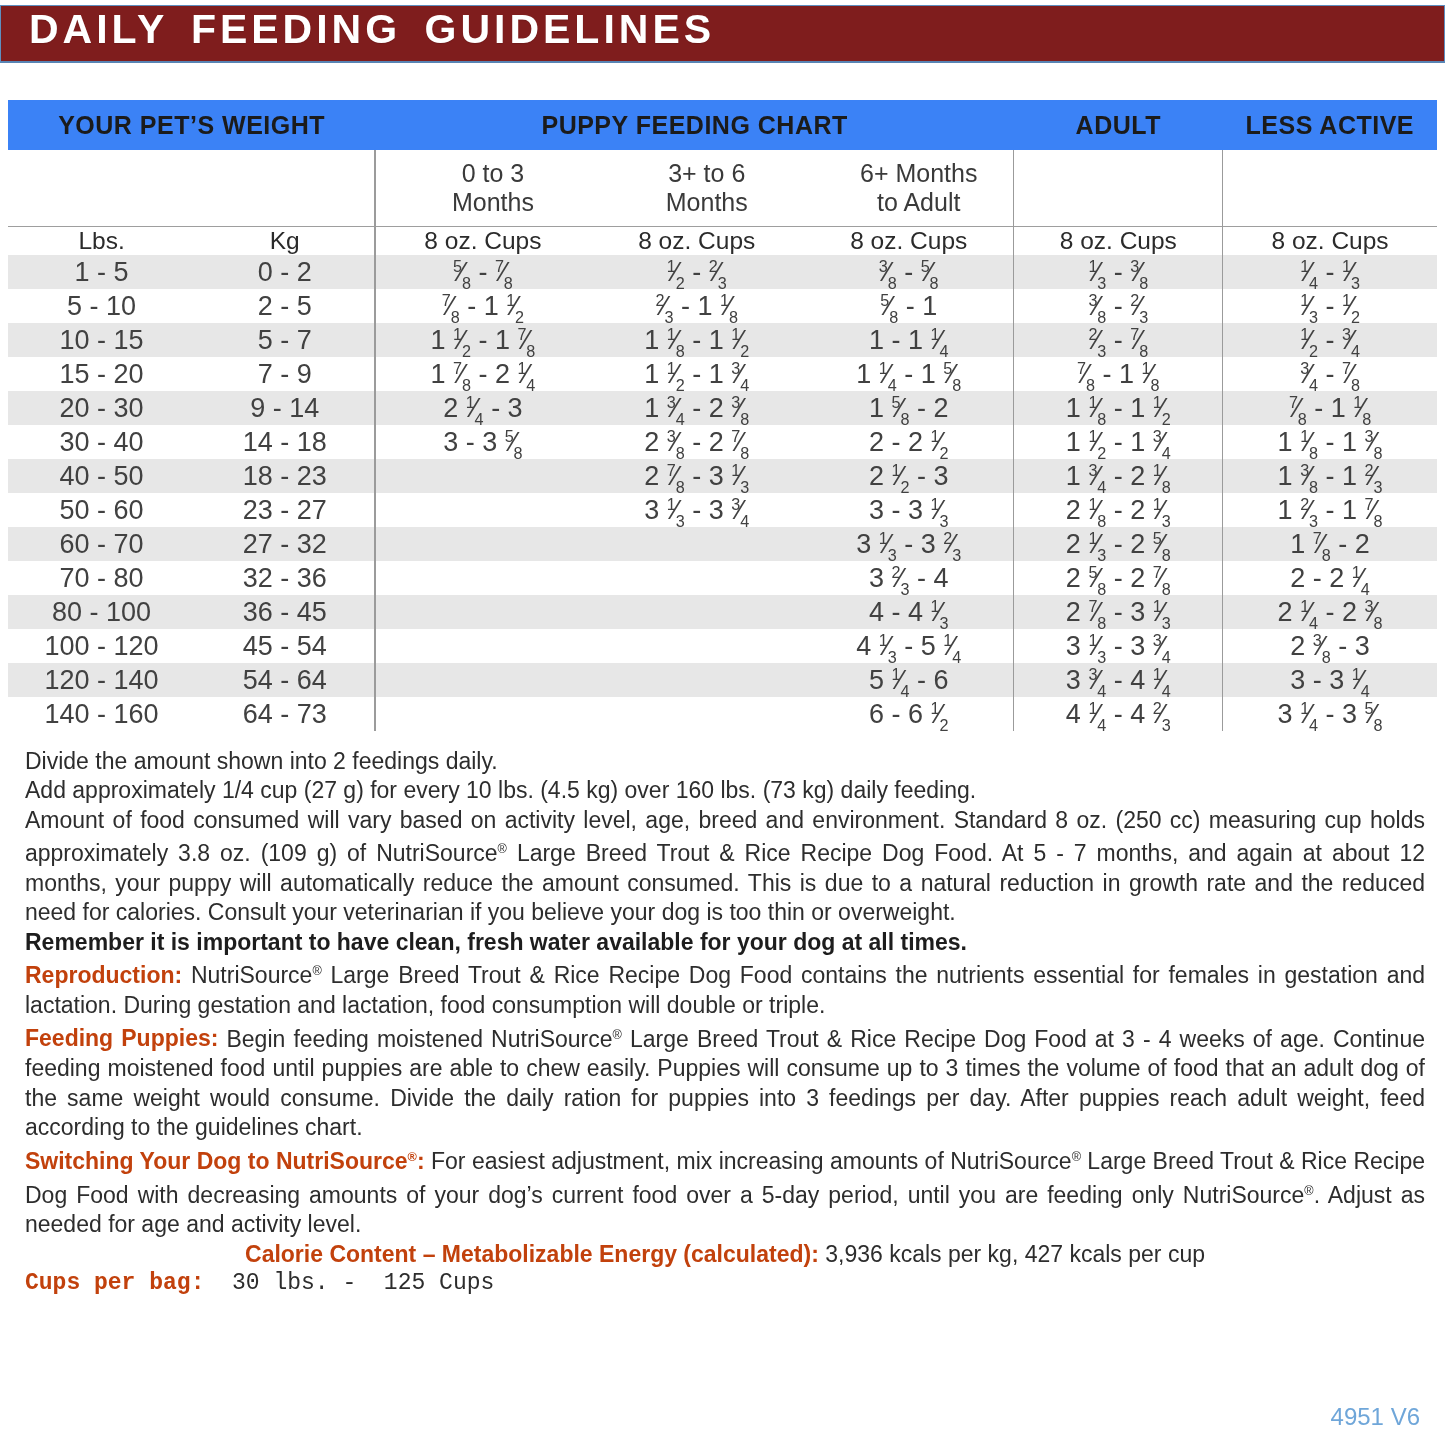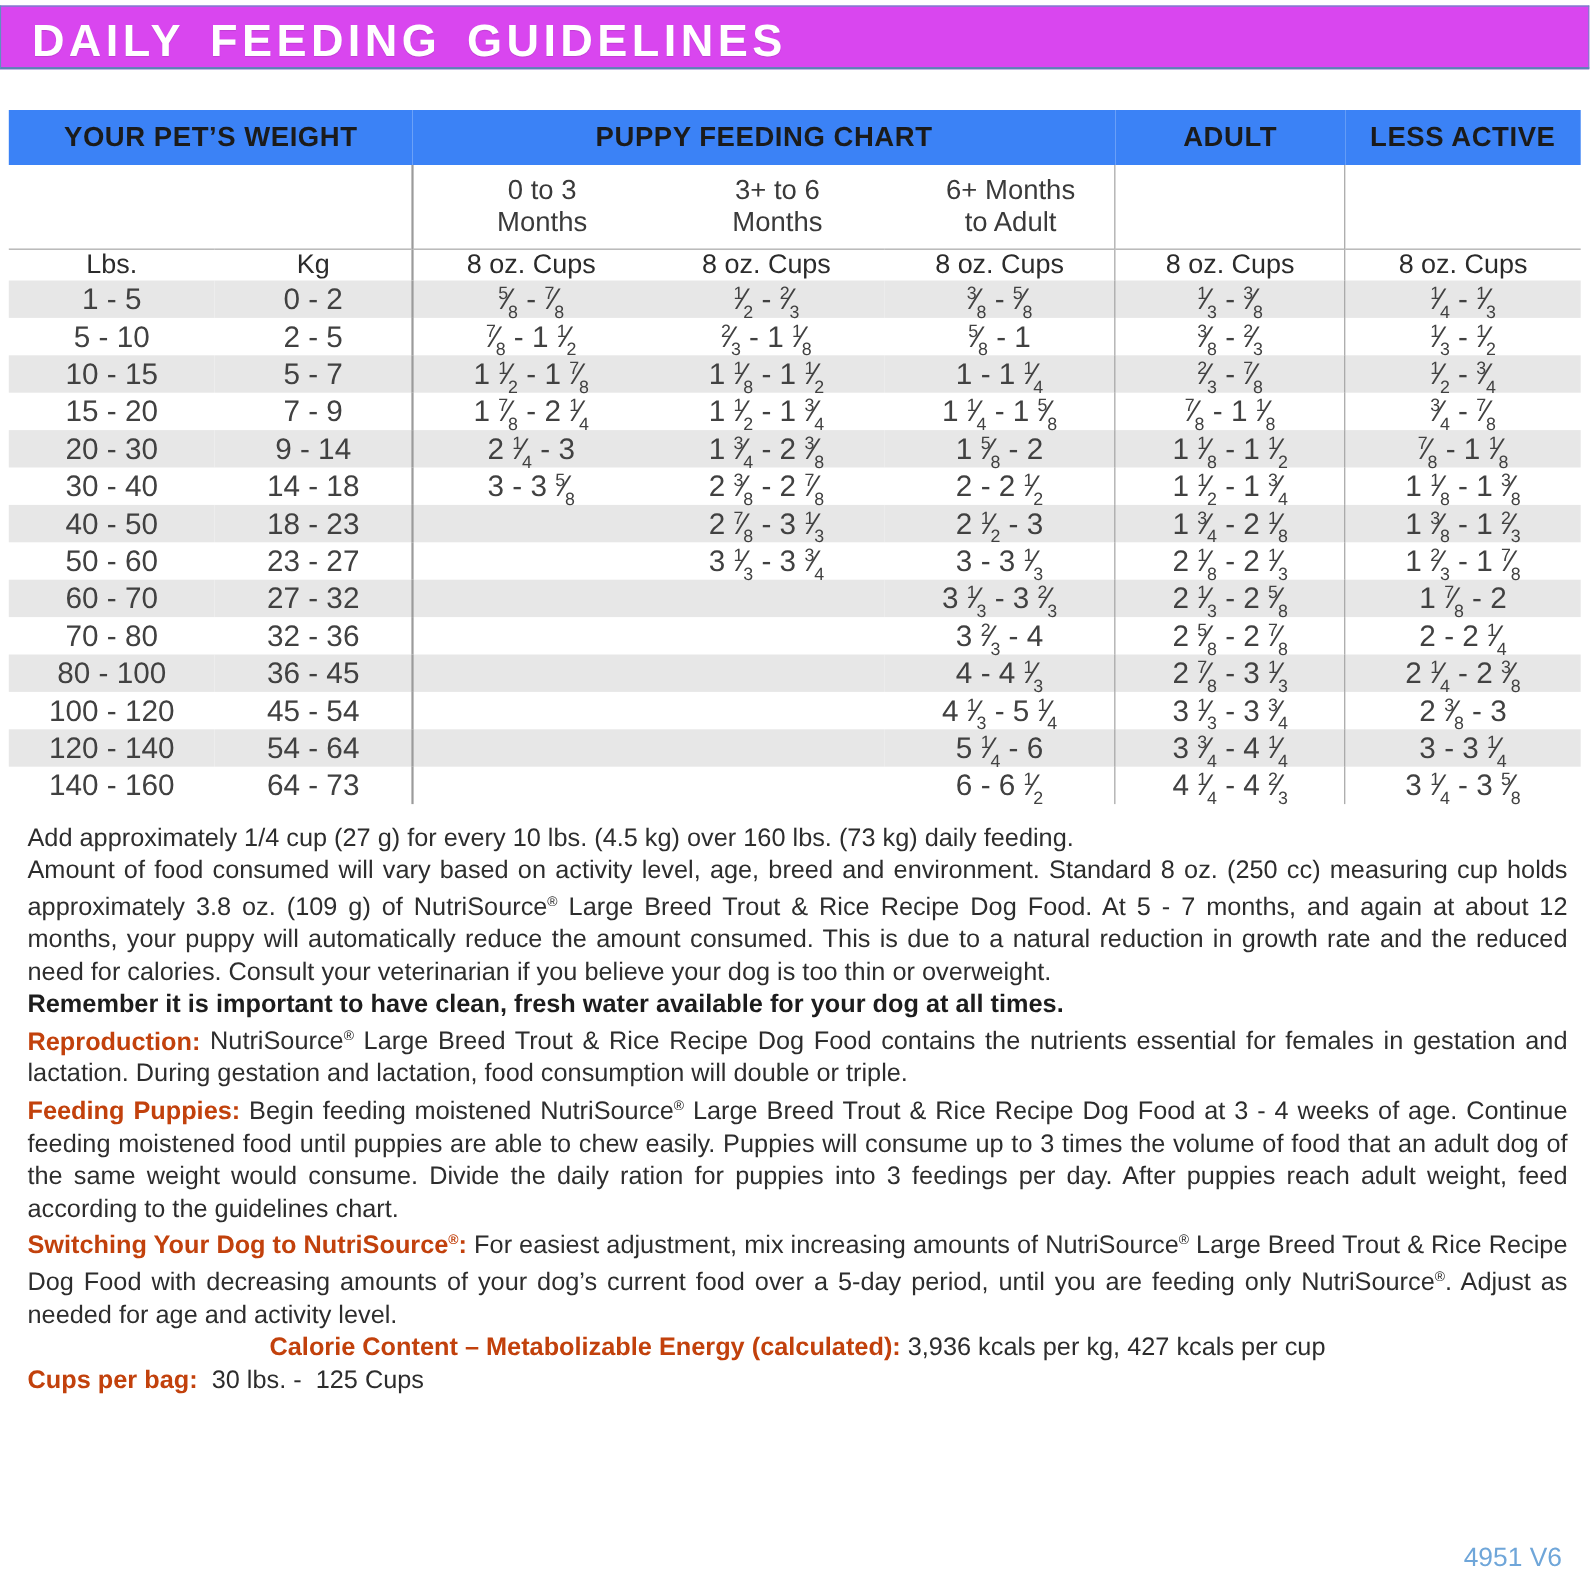--- a/index.html
+++ b/index.html
@@ -9,24 +9,24 @@
     font-family: "Liberation Sans", "DejaVu Sans", sans-serif;
     color: #2d2d2d;
     overflow: hidden;
     position: relative;
   }
 
   
   .banner {
     margin-top: 5px;
     width: 1445px; height: 58px;
-    background: #d946ef;
+    background: #7f1d1d;
     border: 1px solid #5e8fc0;
     border-bottom: 2px solid #5884b4;
-    display: flex; align-items: flex-end;
+    display: flex; align-items: flex-start;
     padding-left: 28px;
   }
   .banner h1 {
     color: #ffffff;
     font-size: 41px;
     font-weight: 700;
     letter-spacing: 4px;
     word-spacing: 8px;
     text-shadow: 0 1px 1px rgba(0,0,0,0.12);
   }
@@ -86,21 +86,21 @@
   }
   .notes p { margin: 0; }
   .just { text-align: justify; }
   .boldline { font-weight: 700; color: #1d1d1d; }
   .sec { margin-top: 0; }
   .sec b { color: #c2410c; }
   .mt-repro { margin-top: 39px; }
   .mt-feed  { margin-top: 35px; }
   .mt-switch{ margin-top: 30px; }
   .mt-cal   { margin-top: 32px; text-align: center; }
-  .mt-cups  { margin-top: 0px; }
+  .mt-cups  { margin-top: 0px; font-family: Liberation Mono, monospace; }
   .prewrap { white-space: pre-wrap; }
   sup.r { font-size: 55%; vertical-align: 0.65em; }
 
   .doccode {
     position: absolute;
     right: 25px; bottom: 12px;
     color: #6FA6D9;
     font-size: 24px;
   }
 </style>
@@ -275,20 +275,21 @@
           <td></td>
           <td>6 - 6 <sup class="fn">1</sup><span class="fs">⁄</span><sub class="fd">2</sub></td>
           <td class="c5">4 <sup class="fn">1</sup><span class="fs">⁄</span><sub class="fd">4</sub> - 4 <sup class="fn">2</sup><span class="fs">⁄</span><sub class="fd">3</sub></td>
           <td class="c6">3 <sup class="fn">1</sup><span class="fs">⁄</span><sub class="fd">4</sub> - 3 <sup class="fn">5</sup><span class="fs">⁄</span><sub class="fd">8</sub></td>
         </tr>
       </tbody>
   </table>
 </div>
 
 <div class="notes">
+  <p>Divide the amount shown into 2 feedings daily.</p>
   <p>Add approximately 1/4 cup (27 g) for every 10 lbs. (4.5 kg) over 160 lbs. (73 kg) daily feeding.</p>
   <p class="just reg">Amount of food consumed will vary based on activity level, age, breed and environment. Standard 8 oz. (250 cc) measuring cup holds approximately 3.8 oz. (109 g) of NutriSource<sup class="r">®</sup> Large Breed Trout &amp; Rice Recipe Dog Food. At 5 - 7 months, and again at about 12 months, your puppy will automatically reduce the amount consumed. This is due to a natural reduction in growth rate and the reduced need for calories. Consult your veterinarian if you believe your dog is too thin or overweight.</p>
   <p class="boldline">Remember it is important to have clean, fresh water available for your dog at all times.</p>
 
   <p class="sec just mt-repro"><b class="reg">Reproduction:</b> <span class="reg">NutriSource<sup class="r">®</sup> Large Breed Trout &amp; Rice Recipe Dog Food contains the nutrients essential for females in gestation and lactation. During gestation and lactation, food consumption will double or triple.</span></p>
 
   <p class="sec just mt-feed"><b class="reg">Feeding Puppies:</b> <span class="reg">Begin feeding moistened NutriSource<sup class="r">®</sup> Large Breed Trout &amp; Rice Recipe Dog Food at 3 - 4 weeks of age. Continue feeding moistened food until puppies are able to chew easily. Puppies will consume up to 3 times the volume of food that an adult dog of the same weight would consume. Divide the daily ration for puppies into 3 feedings per day. After puppies reach adult weight, feed according to the guidelines chart.</span></p>
 
   <p class="sec just mt-switch"><b class="reg">Switching Your Dog to NutriSource<sup class="r">®</sup>:</b> <span class="reg">For easiest adjustment, mix increasing amounts of NutriSource<sup class="r">®</sup> Large Breed Trout &amp; Rice Recipe Dog Food with decreasing amounts of your dog’s current food over a 5-day period, until you are feeding only NutriSource<sup class="r">®</sup>. Adjust as needed for age and activity level.</span></p>
 

